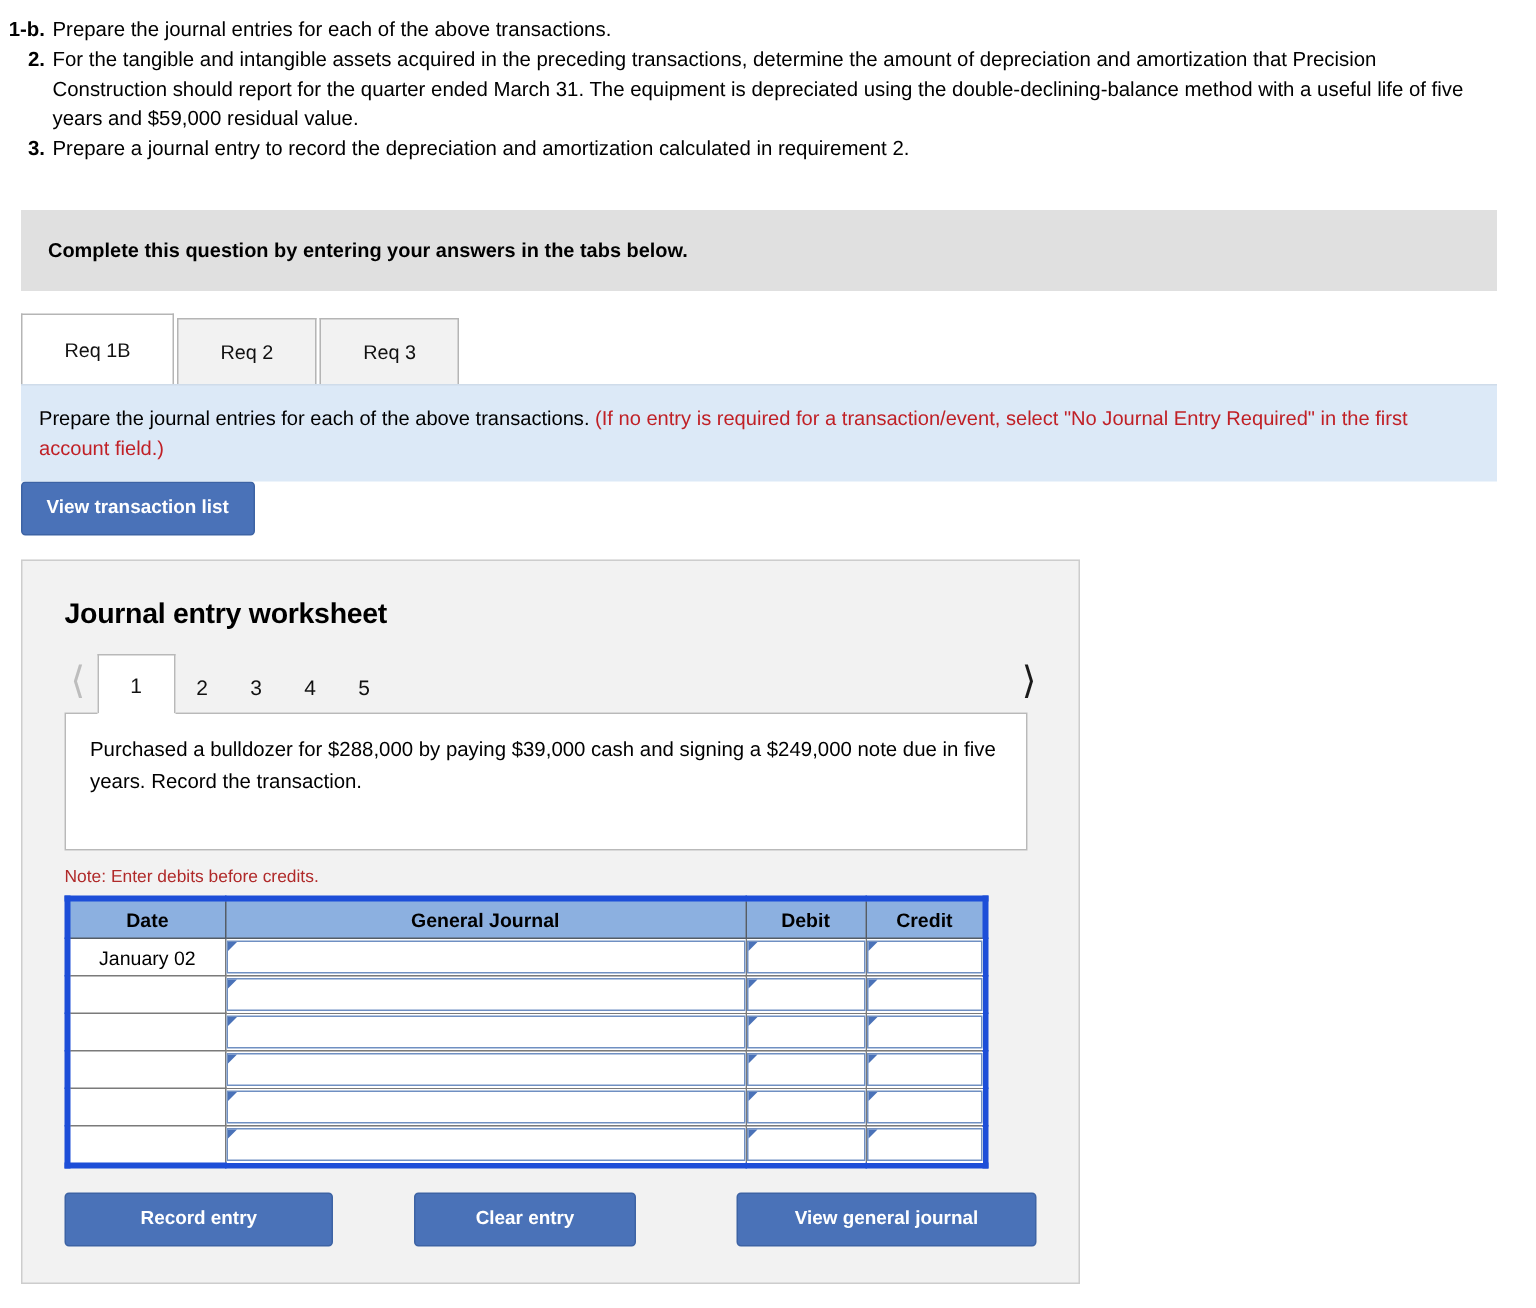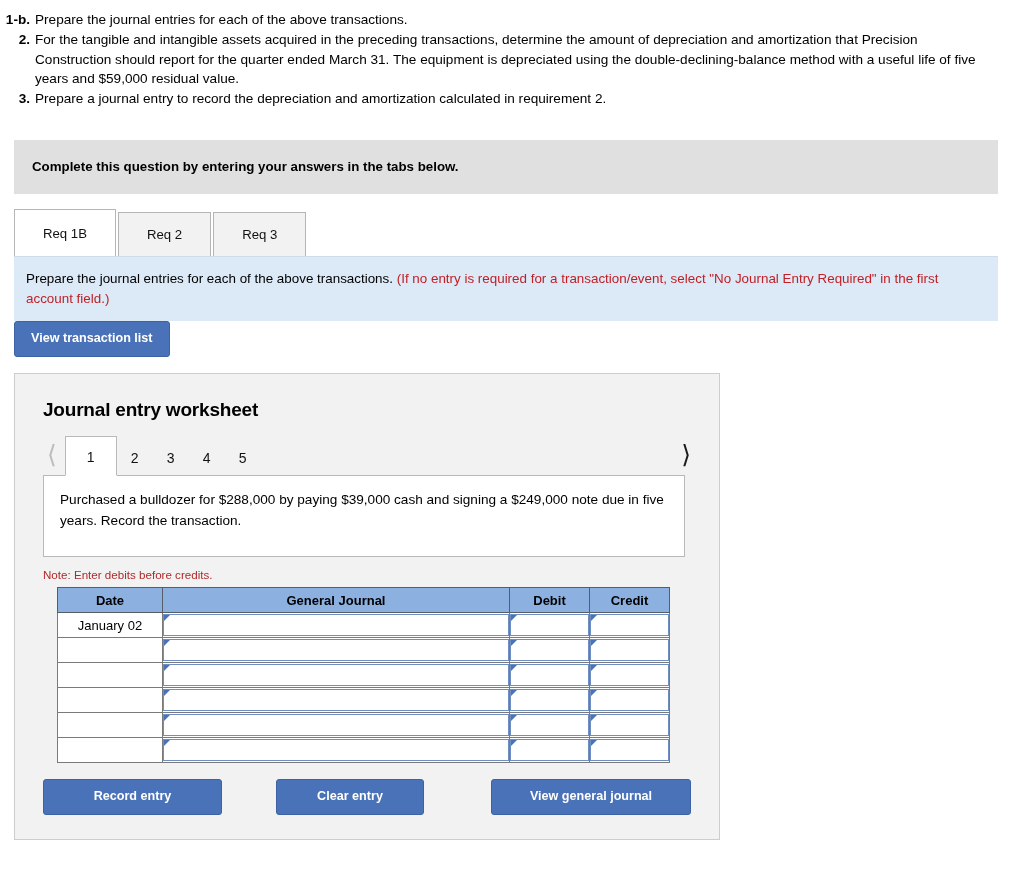--- a/index.html
+++ b/index.html
@@ -172,41 +172,41 @@
     z-index: 3;
     margin-bottom: -1px;
   }
 
   
   .txn-box {
     background: #ffffff;
     border: 1px solid #b9b9b9;
     box-sizing: border-box;
     width: 642px;
-    height: 82px;
+    height: 92px;
     margin-left: 2px;
     padding: 14px 16px;
     font-size: 13.6px;
     line-height: 1.5;
     position: relative;
     z-index: 2;
   }
   .note {
     color: #b02a2a;
     font-size: 11.6px;
     margin: 11px 0 6px 2px;
   }
 
   
   .jtable {
     border-collapse: collapse;
     width: 563px;
-    margin-left: 16px;
+    margin-left: 2px;
     table-layout: fixed;
-    border: 1px solid #1d4ed8;
+    border: 4px solid #1d4ed8;
   }
   .jtable th {
     background: #8cb0e0;
     border: 1px solid #555d66;
     font-size: 13px;
     font-weight: bold;
     height: 22px;
     padding: 1px 2px;
     color: #000;
   }

